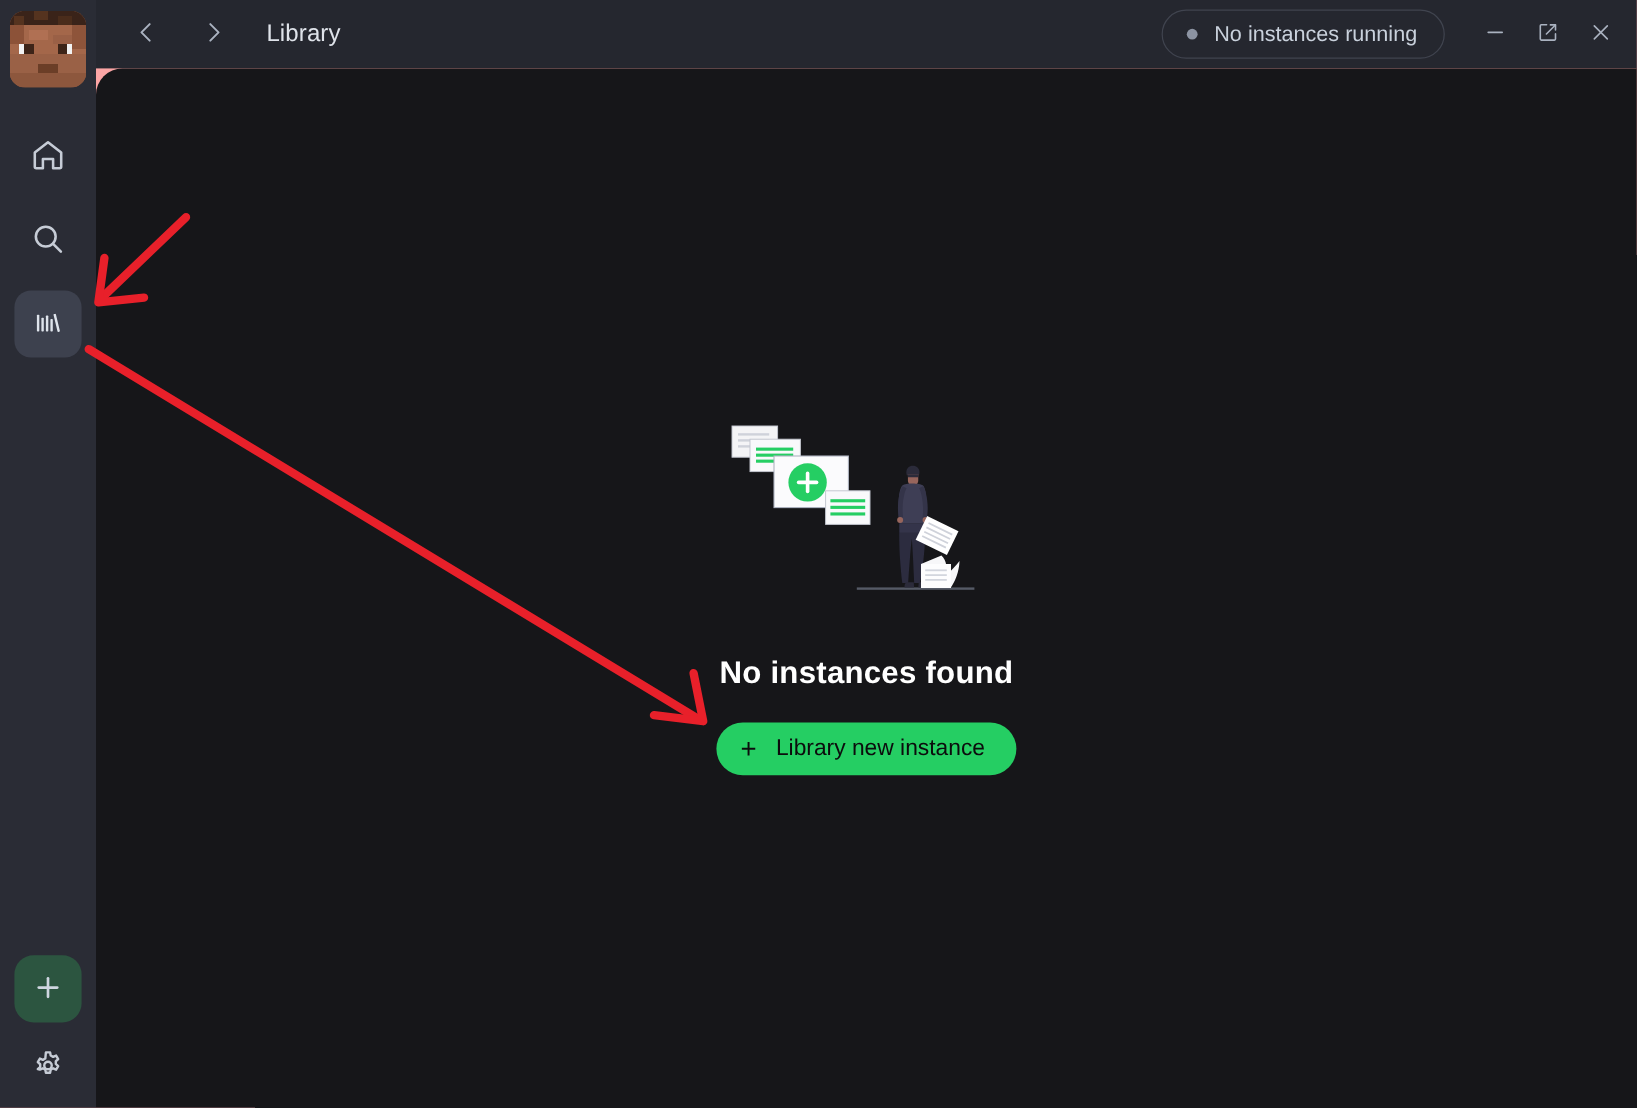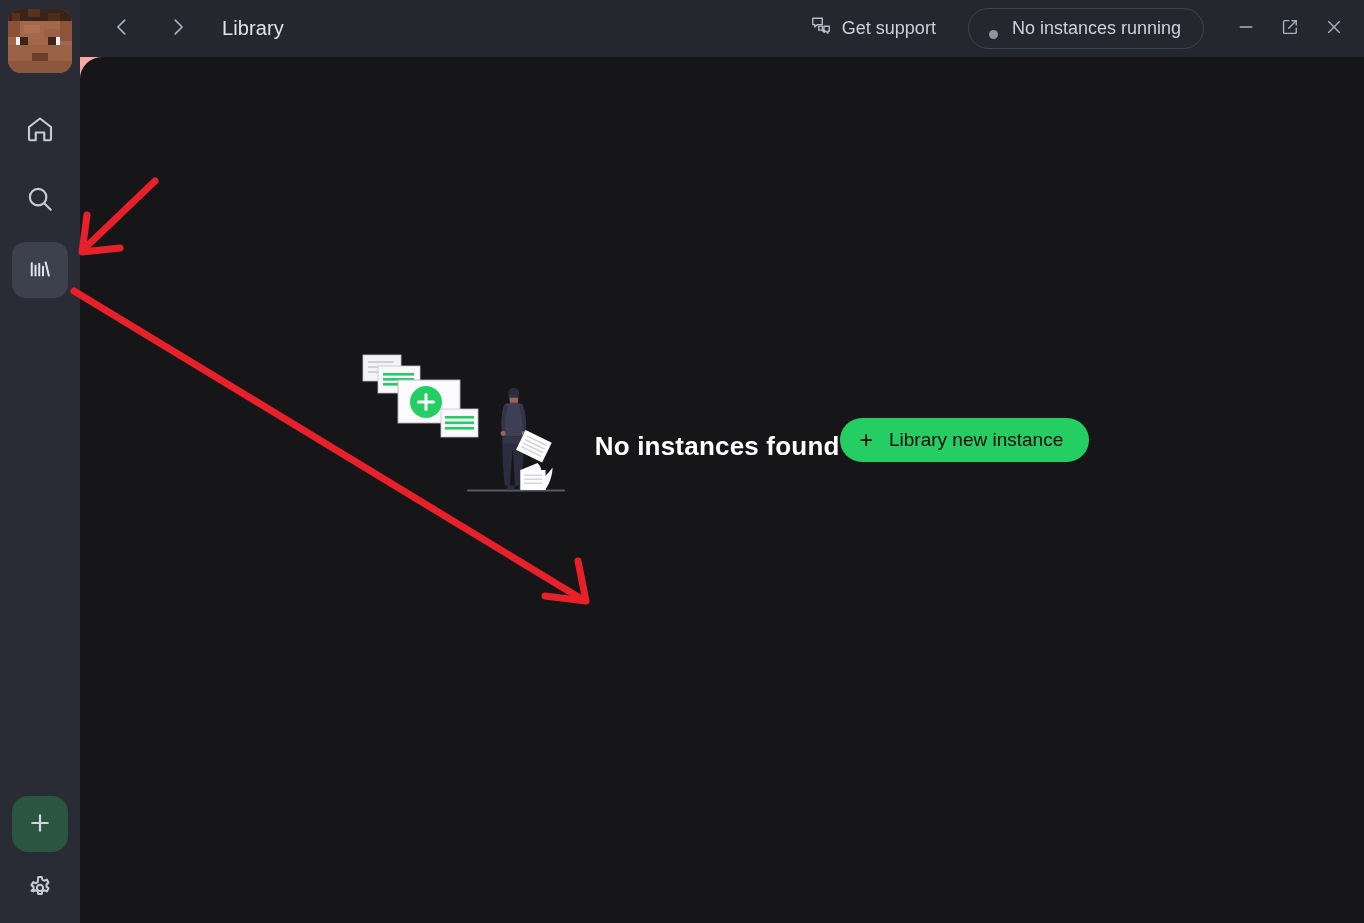--- a/index.html
+++ b/index.html
@@ -117,21 +117,21 @@
     gap: 10px;
     color: #c9d1dc;
     font-size: 18px;
     cursor: pointer;
     padding: 6px 8px;
     border-radius: 8px;
   }
 
   .status-pill {
     display: flex;
-    align-items: flex-end;
+    align-items: center;
     gap: 14px;
     margin-left: 24px;
     padding: 9px 22px 9px 20px;
     border: 1px solid #40444f;
     border-radius: 22px;
     color: #c9d1dc;
     font-size: 18px;
     cursor: pointer;
   }
   .status-dot {
@@ -156,20 +156,21 @@
     border-top-left-radius: 22px;
     position: relative;
     overflow: hidden;
     display: flex;
     align-items: flex-start;
     justify-content: center;
   }
   .empty-state {
     margin-top: 290px;
     display: flex;
+    flex-direction: column;
     align-items: center;
   }
   .illus { width: 240px; height: 160px; display: block; }
   .empty-title {
     margin-top: 38px;
     color: #ffffff;
     font-size: 26px;
     font-weight: bold;
     letter-spacing: 0.2px;
   }
@@ -297,30 +298,20 @@
           <svg width="22" height="22" viewBox="0 0 24 24" fill="none" stroke="#aab2c0" stroke-width="1.8" stroke-linecap="round" stroke-linejoin="round">
             <polyline points="9,4.5 16.5,12 9,19.5"></polyline>
           </svg>
         </span>
       </button>
 
       <div class="page-title">Library</div>
 
       <div class="title-spacer"></div>
 
-      <div class="support">
-        <span>
-          <svg width="22" height="22" viewBox="0 0 24 24" fill="none" stroke="#b6becb" stroke-width="1.5" stroke-linejoin="round">
-            <path d="M3 3.6h10.4v6.9H8.1L5.2 13V10.5H3Z"></path>
-            <path d="M9.6 12.2h4v4.3h2.2V19l-2.9-2.5H9.6Z" fill="none"></path>
-            <path d="M15.2 12.3h5.8v5.4h-1.4v2.1l-2.4-2.1h-2Z"></path>
-          </svg>
-        </span>
-        <span>Get support</span>
-      </div>
 
       <div class="status-pill">
         <span class="status-dot"></span>
         <span>No instances running</span>
       </div>
 
       <button class="win-btn min">
         <span>
           <svg width="20" height="20" viewBox="0 0 24 24" stroke="#aab2c0" stroke-width="1.6" stroke-linecap="round">
             <line x1="5" y1="12" x2="19" y2="12"></line>

